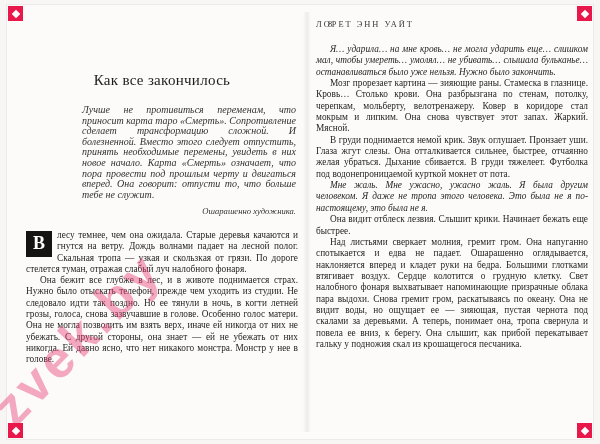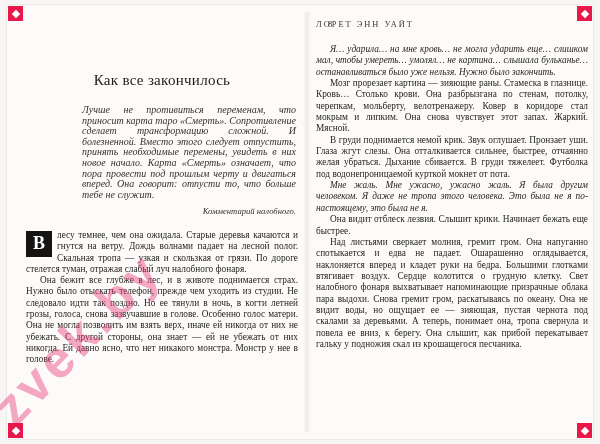--- a/index.html
+++ b/index.html
@@ -87,39 +87,39 @@
 
 <div class="book">
   <div class="gutter"></div>
 
   <div class="page page-left">
     <div class="chapter-title">Как все закончилось</div>
 
     <div class="epigraph">Лучше не противиться переменам, что приносит карта таро «Смерть». Сопротивление сделает трансформацию сложной. И болезненной. Вместо этого следует отпустить, принять необходимые перемены, увидеть в них новое начало. Карта «Смерть» означает, что пора провести под прошлым черту и двигаться вперед. Она говорит: отпусти то, что больше тебе не служит.</div>
 
     <div class="epigraph-attribution">
-      <div>Комментарий налобного.</div>
+      <div>Ошарашенно художника.</div>
     </div>
 
     <div class="body-text">
       <p class="first">
         <span class="drop-cap">В</span><span>лесу темнее, чем она ожидала. Старые деревья качаются и гнутся на ветру. Дождь волнами падает на лесной полог. Скальная тропа — узкая и скользкая от грязи. По дороге стелется туман, отражая слабый луч налобного фонаря.</span>
       </p>
       <p>Она бежит все глубже в лес, и в животе поднимается страх. Нужно было отыскать телефон, прежде чем уходить из студии. Не следовало идти так поздно. Но ее тянули в ночь, в когти летней грозы, голоса, снова зазвучавшие в голове. Особенно голос матери. Она не могла позволить им взять верх, иначе ей никогда от них не убежать. С другой стороны, она знает — ей не убежать от них никогда. Ей давно ясно, что нет никакого монстра. Монстр у нее в голове.</p>
     </div>
   </div>
 
   <div class="page page-right">
     <div class="running-head-row">
       <span class="page-number">8</span>
       <span class="running-head">ЛОРЕТ ЭНН УАЙТ</span>
     </div>
 
     <div class="rp-body">
-      <p class="italic">Я… ударила… на мне кровь… не могла ударить еще… слишком мал, чтобы умереть… умолял… не картина… слышала бульканье… останавливаться было уже нельзя. Нужно было закончить.</p>
+      <p class="italic">Я… ударила… на мне кровь… не могла ударить еще… слишком мал, чтобы умереть… умолял… не убивать… слышала бульканье… останавливаться было уже нельзя. Нужно было закончить.</p>
       <p>Мозг прорезает картина — зияющие раны. Стамеска в глазнице. Кровь… Столько крови. Она разбрызгана по стенам, потолку, черепкам, мольберту, велотренажеру. Ковер в коридоре стал мокрым и липким. Она снова чувствует этот запах. Жаркий. Мясной.</p>
       <p>В груди поднимается немой крик. Звук оглушает. Пронзает уши. Глаза жгут слезы. Она отталкивается сильнее, быстрее, отчаянно желая убраться. Дыхание сбивается. В груди тяжелеет. Футболка под водонепроницаемой курткой мокнет от пота.</p>
       <p class="italic">Мне жаль. Мне ужасно, ужасно жаль. Я была другим человеком. Я даже не тропа этого человека. Это была не я по-настоящему, это была не я.</p>
       <p>Она видит отблеск лезвия. Слышит крики. Начинает бежать еще быстрее.</p>
       <p>Над листьями сверкает молния, гремит гром. Она напуганно спотыкается и едва не падает. Ошарашенно оглядывается, наклоняется вперед и кладет руки на бедра. Большими глотками втягивает воздух. Сердце колотится о грудную клетку. Свет налобного фонаря выхватывает напоминающие призрачные облака пара выдохи. Снова гремит гром, раскатываясь по океану. Она не видит воды, но ощущает ее — зияющая, пустая чернота под скалами за деревьями. А теперь, понимает она, тропа свернула и повела ее вниз, к берегу. Она слышит, как прибой перекатывает гальку у подножия скал из крошащегося песчаника.</p>
     </div>
   </div>
 </div>
 
 <div class="watermark">zvek.by</div>

